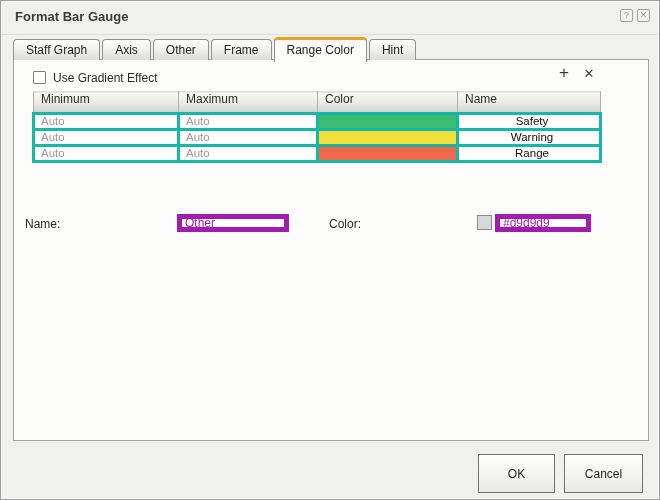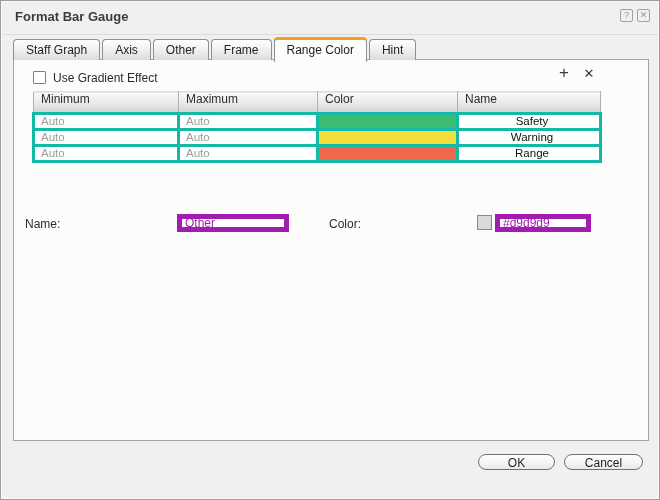--- a/index.html
+++ b/index.html
@@ -111,22 +111,22 @@
     font-size:12px; color:#a21caf; padding:0 2px 0 3px;
   }
   .input-name  { left:163px; top:154px; width:112px; }
   .input-color { left:481px; top:154px; width:96px;  }
   .color-swatch {
     position:absolute; left:463px; top:155px; width:15px; height:15px;
     border:1px solid #8a8a8a;
   }
   
   .btn {
-    position:absolute; top:453px; height:16px;
-    border:1px solid #707070; border-radius:11px;
+    position:absolute; top:453px; height:39px;
+    border:1px solid #707070; border-radius:0;
     background:linear-gradient(180deg,#fdfdfd 0%,#f3f3f1 60%,#e9e9e7 100%);
     font-family:"Liberation Sans", sans-serif;
     font-size:12px; color:#1f1f1f;
     cursor:default;
   }
   .btn-ok     { left:477px; width:77px; }
   .btn-cancel { left:563px; width:79px; }
 </style>
 </head>
 <body>

